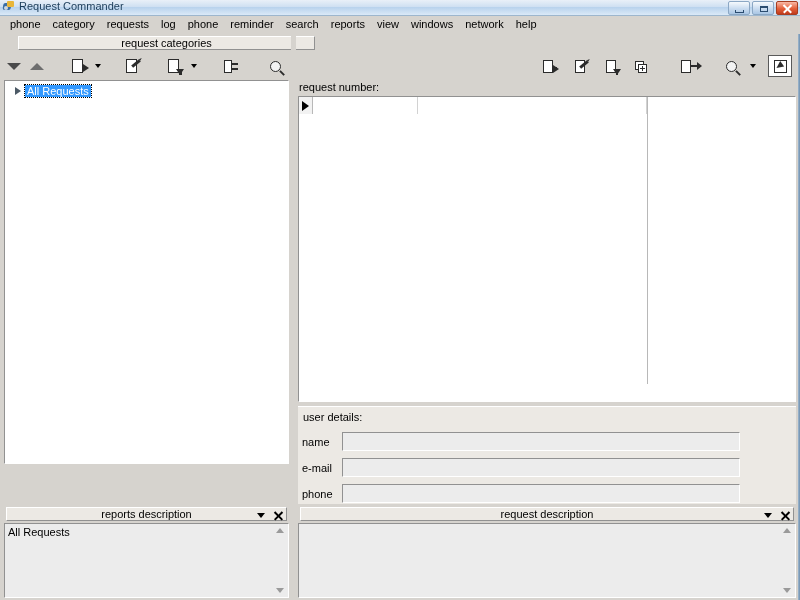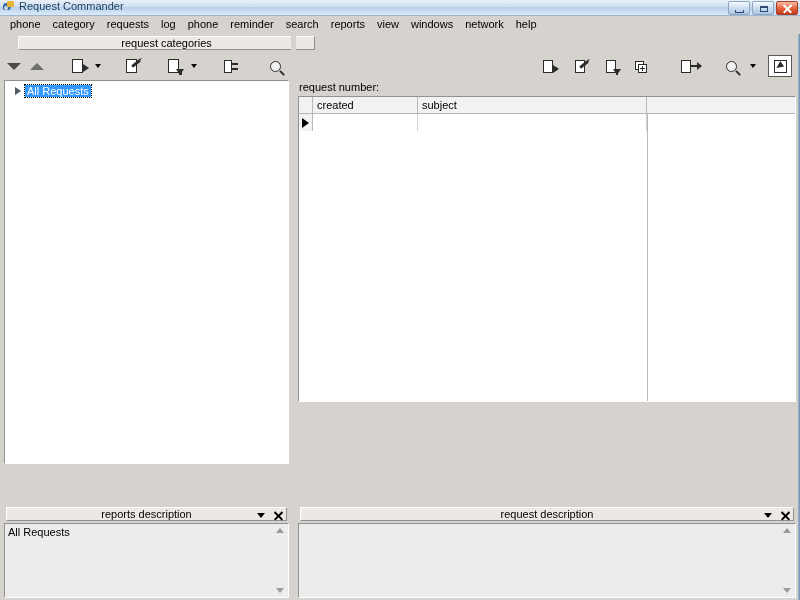--- a/index.html
+++ b/index.html
@@ -653,38 +653,47 @@
       </div>
       <div class="tbtn sep" style="width:8px"></div>
       <div class="tbtn pressed" style="width:24px;height:22px">
         <span class="cursor-ico"></span>
       </div>
     </div>
 
     <div id="reqnum-label">request number:</div>
 
     <div id="grid-box">
-      <div class="grid-head">
-        <div class="gh-cell gh-ind"></div>
-        <div class="gh-cell" style="width:105px">created</div>
-        <div class="gh-cell" style="width:229px">subject</div>
-        <div class="gh-cell" style="flex:1;border-right:none"></div>
-      </div>
       <div class="grid-body">
         <div class="grid-row">
           <div class="gr-ind">
               <span class="tri"></span>
             </div>
           <div class="gr-cell" style="width:105px"></div>
           <div class="gr-cell" style="width:229px"></div>
         </div>
         <div class="vrule" style="left:348px"></div>
       </div>
     </div>
 
+    <div id="userdetails">
+      <div id="ud-title">user details:</div>
+      <div class="ud-row" style="top:24px">
+        <span class="ud-label">name</span>
+        <span class="ud-input"></span>
+      </div>
+      <div class="ud-row" style="top:50px">
+        <span class="ud-label">e-mail</span>
+        <span class="ud-input"></span>
+      </div>
+      <div class="ud-row" style="top:76px">
+        <span class="ud-label">phone</span>
+        <span class="ud-input"></span>
+      </div>
+    </div>
   </div>
 
   <div id="reqdesc-pane">
     <div class="caption" id="reqdesc-caption">
       <span class="cap-text">request description</span>
       <span class="cap-btns">
         <span class="cap-arrow"></span>
         <span class="cap-x"></span>
       </span>
     </div>

